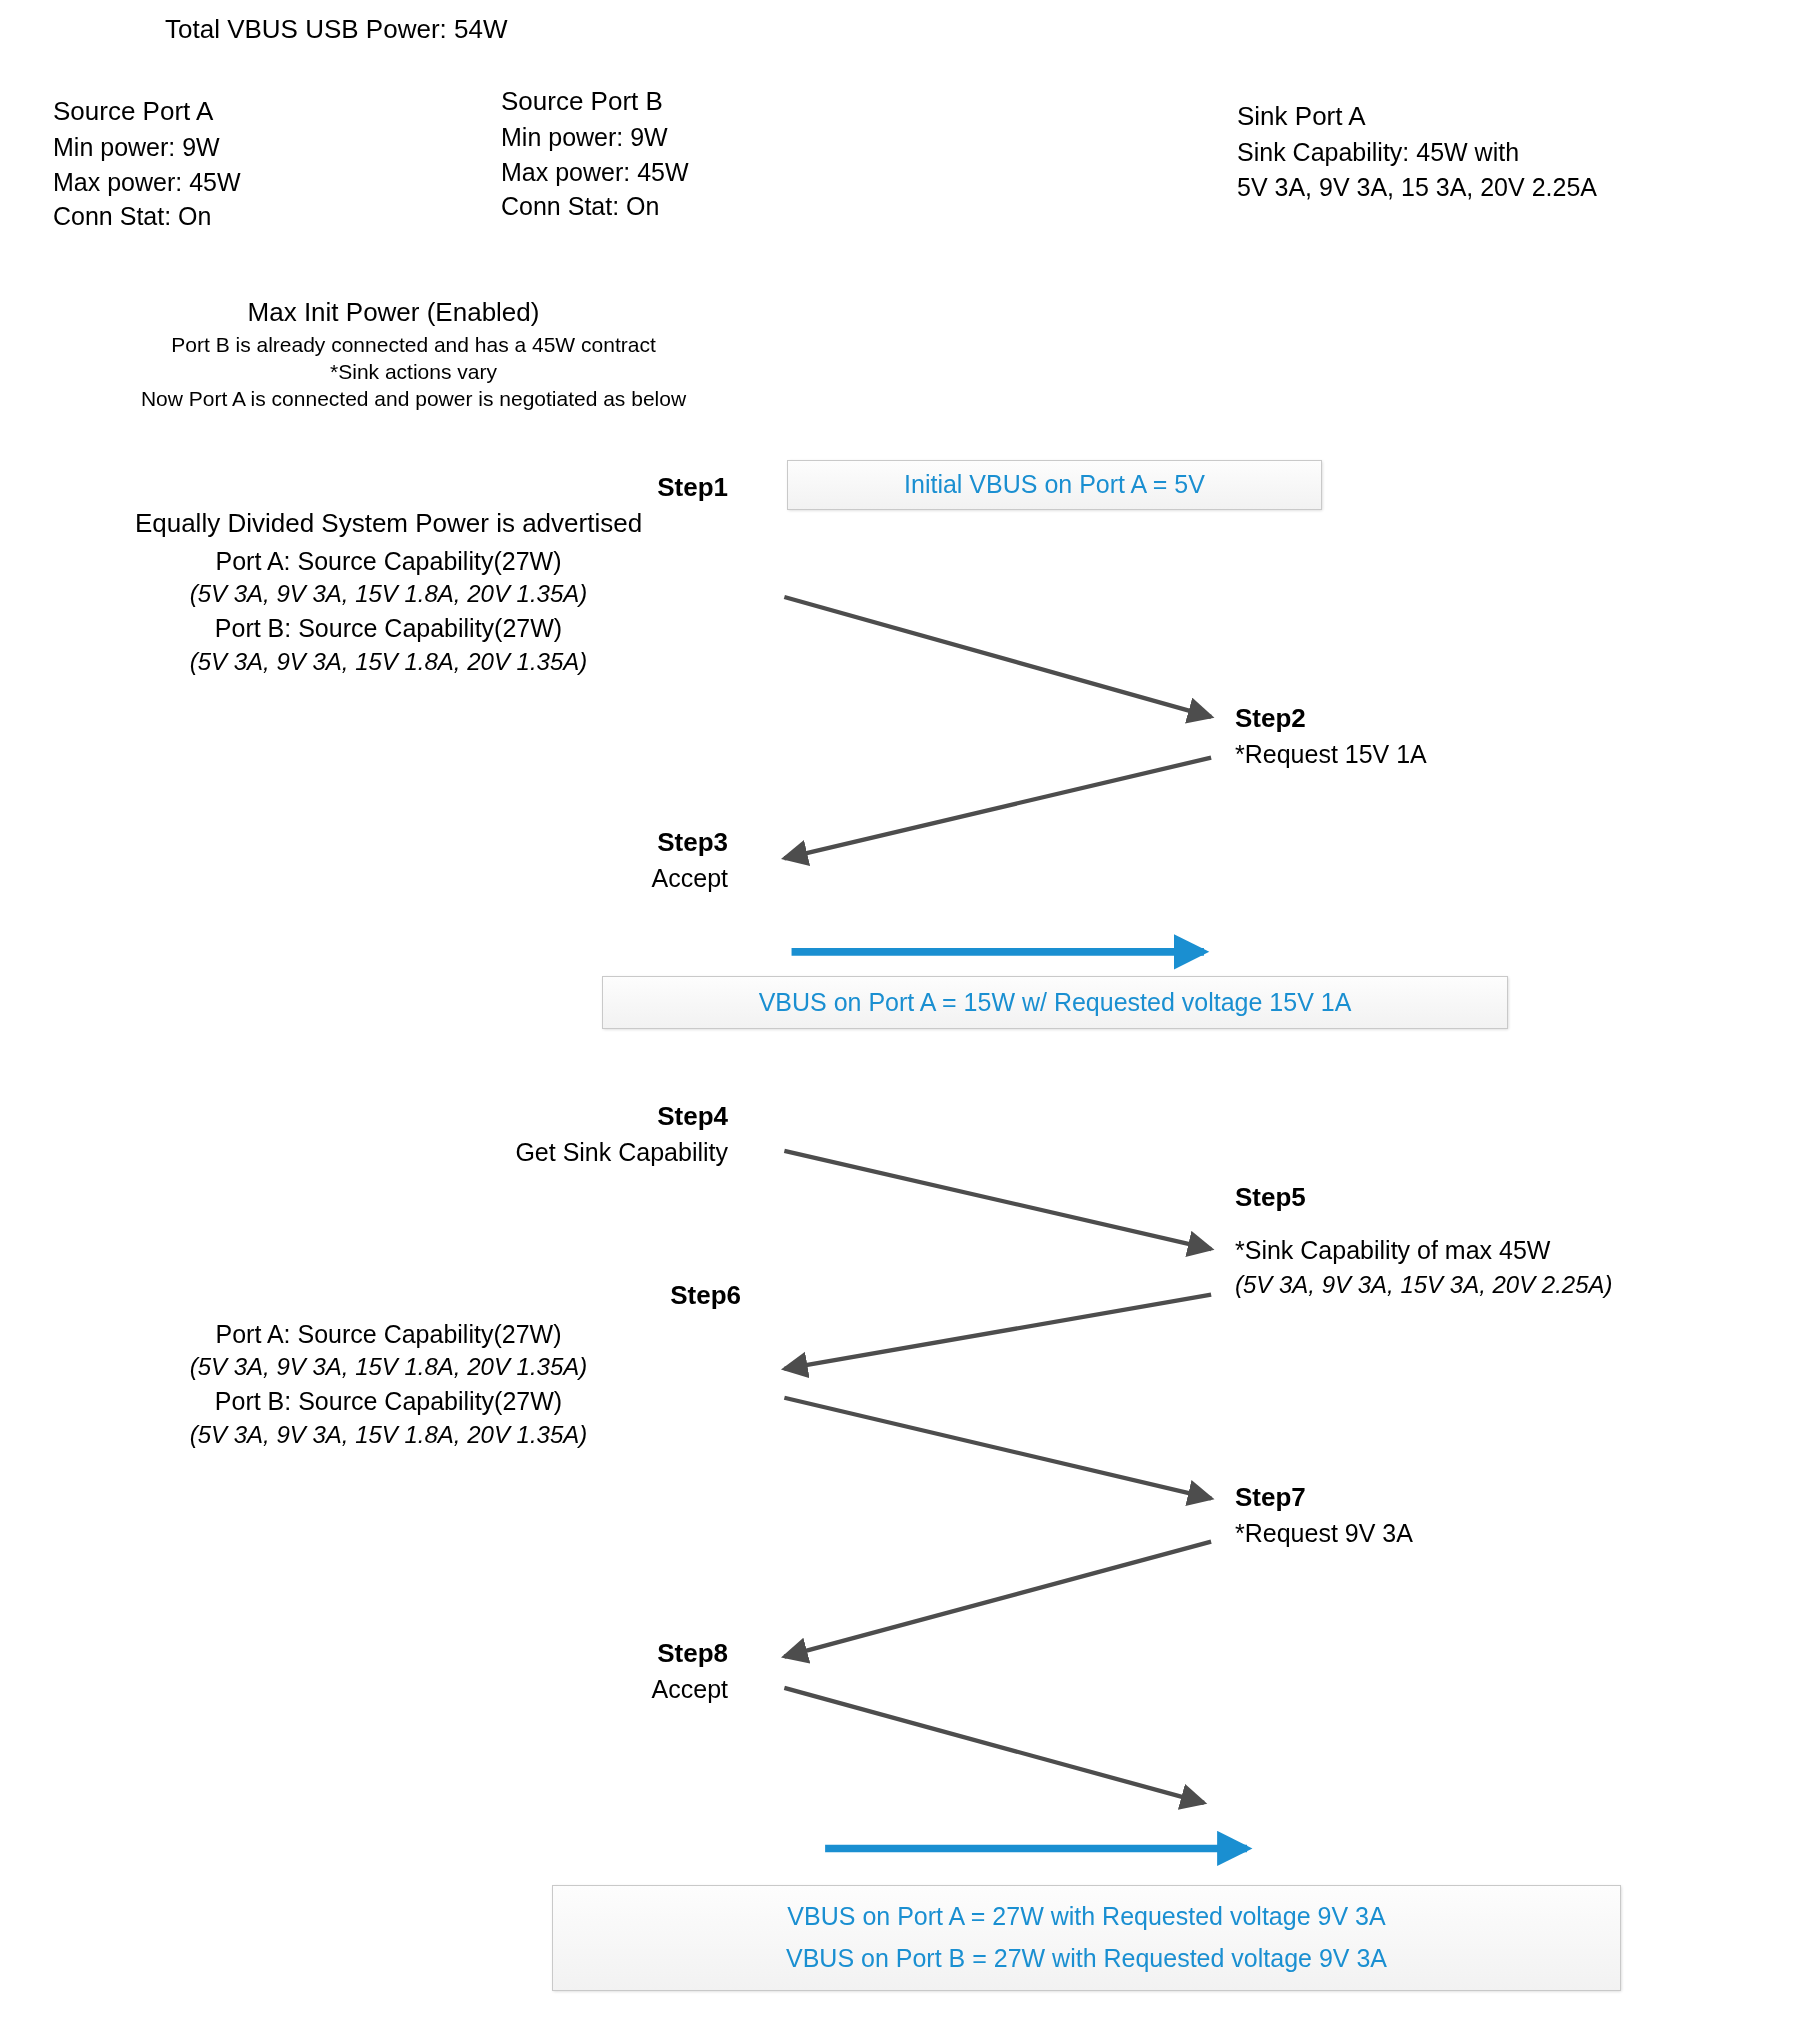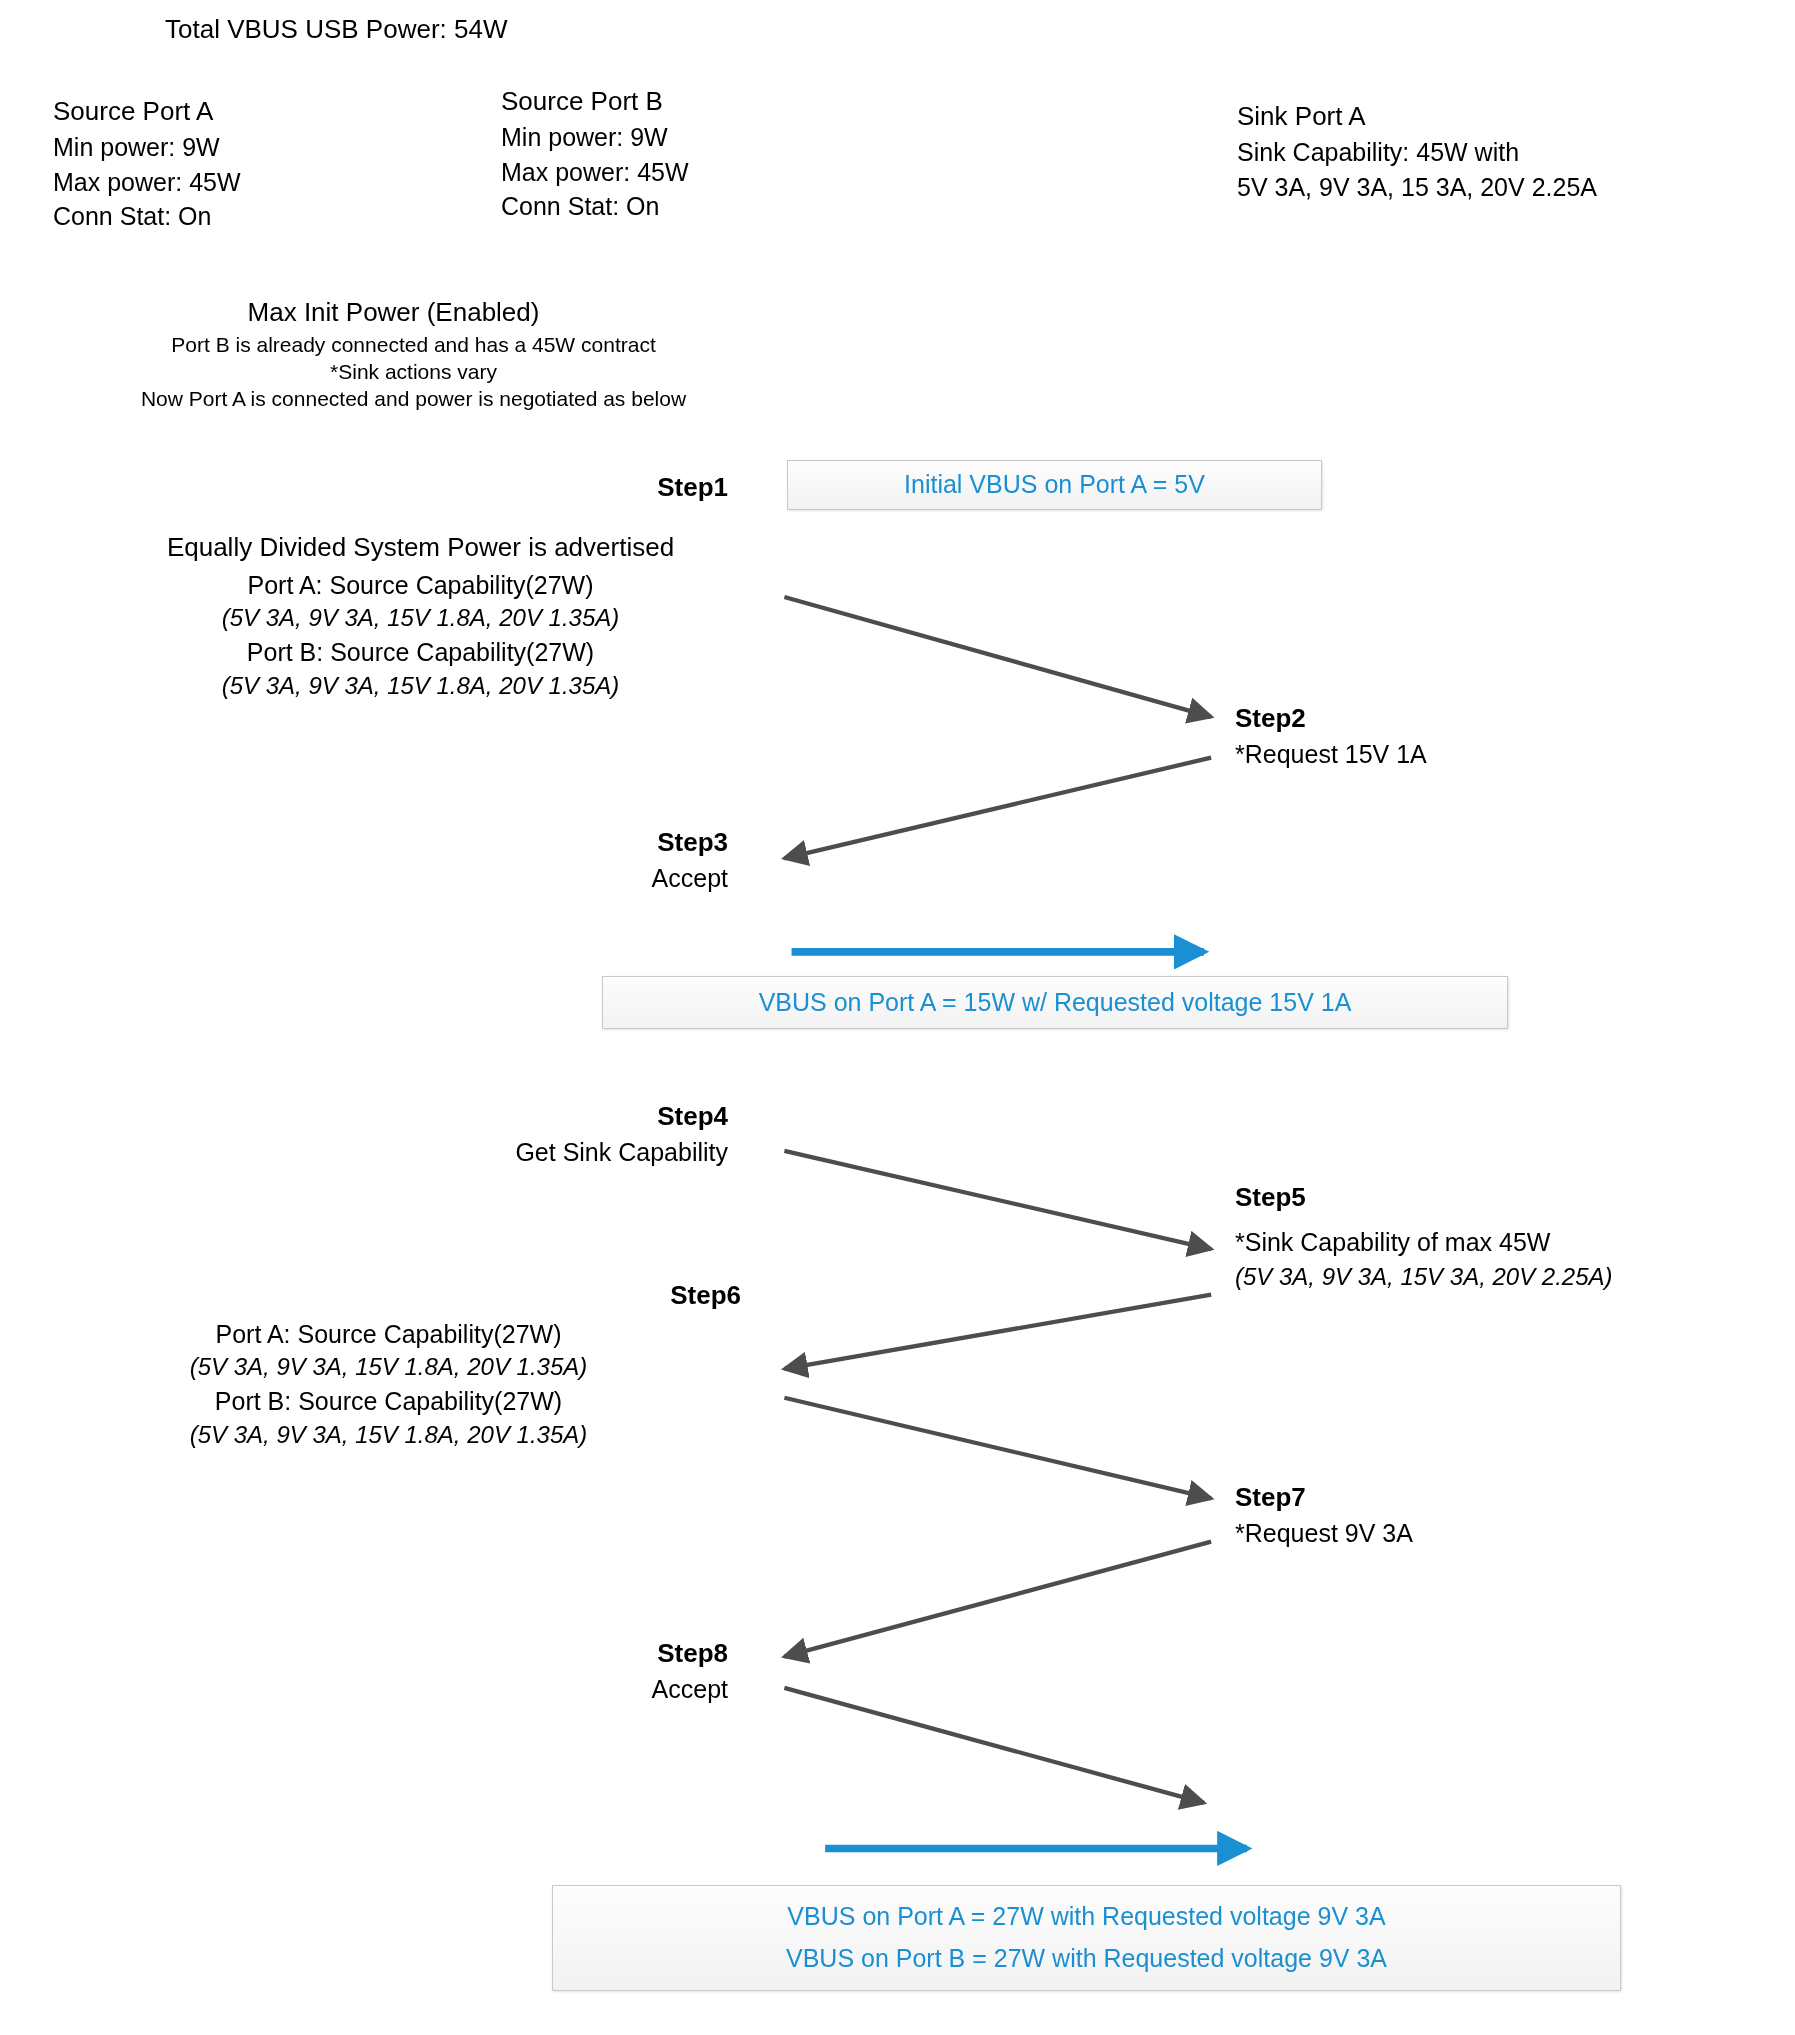--- a/index.html
+++ b/index.html
@@ -113,21 +113,21 @@
     <div class="t-small" style="margin-top:2.9px;">*Sink actions vary</div>
     <div class="t-small" style="margin-top:2.9px;">Now Port A is connected and power is negotiated as below</div>
   </div>
 
   <div class="abs t-step ralign" style="left:364px; top:472px; width:364px;">Step1</div>
 
   <div class="abs callout" style="left:787px; top:460px; width:535px; height:50px;">
     <div>Initial VBUS on Port A = 5V</div>
   </div>
 
-  <div class="abs calign" style="left:0px; top:532px; width:777px;margin-left:32px;">
+  <div class="abs calign" style="left:0px; top:508px; width:777px;">
     <div class="t-head b">Equally Divided System Power is advertised</div>
     <div class="t-body" style="margin-top:7.7px;">Port A: Source Capability(27W)</div>
     <div class="t-tiny i b" style="margin-top:4.8px;">(5V 3A, 9V 3A, 15V 1.8A, 20V 1.35A)</div>
     <div class="t-body" style="margin-top:5.8px;">Port B: Source Capability(27W)</div>
     <div class="t-tiny i b" style="margin-top:4.8px;">(5V 3A, 9V 3A, 15V 1.8A, 20V 1.35A)</div>
   </div>
 
   <div class="abs" style="left:1235px; top:703px;">
     <div class="t-step">Step2</div>
     <div class="t-body nowrap" style="margin-top:5.8px;">*Request 15V 1A</div>
@@ -142,21 +142,21 @@
     <div>VBUS on Port A = 15W w/ Requested voltage 15V 1A</div>
   </div>
 
   <div class="abs ralign" style="left:364px; top:1101px; width:364px;">
     <div class="t-step">Step4</div>
     <div class="t-body" style="margin-top:5.8px;">Get Sink Capability</div>
   </div>
 
   <div class="abs" style="left:1235px; top:1182px;">
     <div class="t-step">Step5</div>
-    <div class="t-body nowrap" style="margin-top:15px;">*Sink Capability of max 45W</div>
+    <div class="t-body nowrap" style="margin-top:23px;">*Sink Capability of max 45W</div>
     <div class="t-tiny i b nowrap" style="margin-top:5.8px;">(5V 3A, 9V 3A, 15V 3A, 20V 2.25A)</div>
   </div>
 
   <div class="abs" style="left:0px; top:1280px; width:777px;">
     <div class="t-step ralign" style="width:741px;">Step6</div>
     <div class="t-body calign" style="margin-top:8.6px;">Port A: Source Capability(27W)</div>
     <div class="t-tiny i b calign" style="margin-top:4.8px;">(5V 3A, 9V 3A, 15V 1.8A, 20V 1.35A)</div>
     <div class="t-body calign" style="margin-top:5.8px;">Port B: Source Capability(27W)</div>
     <div class="t-tiny i b calign" style="margin-top:4.8px;">(5V 3A, 9V 3A, 15V 1.8A, 20V 1.35A)</div>
   </div>

